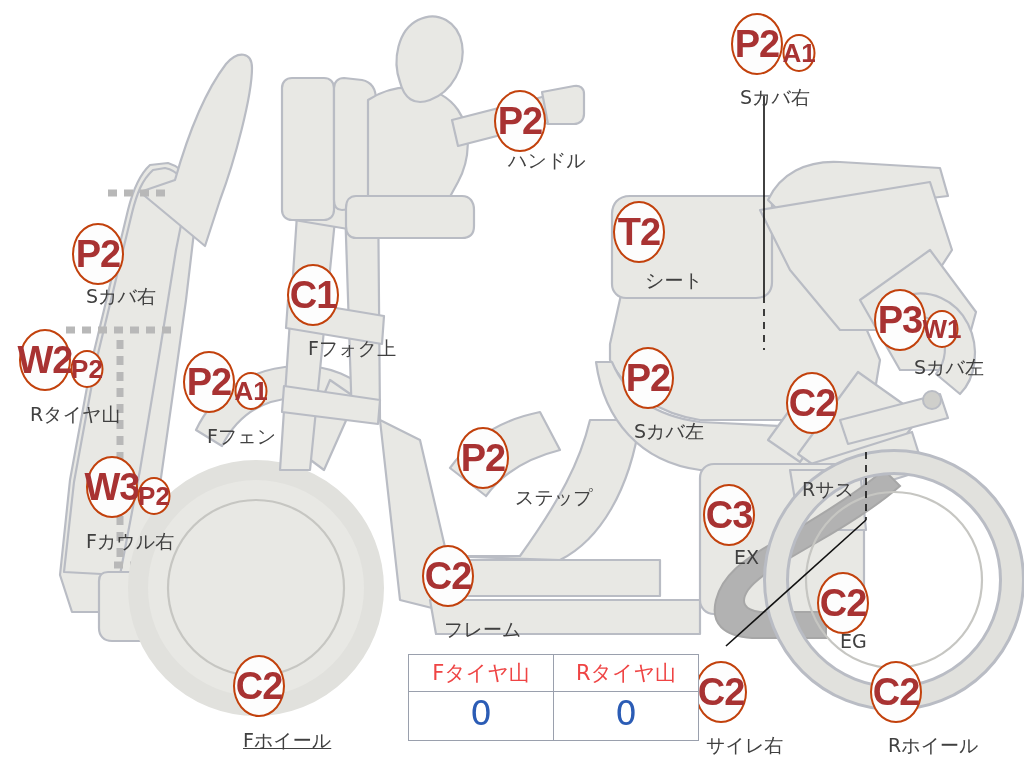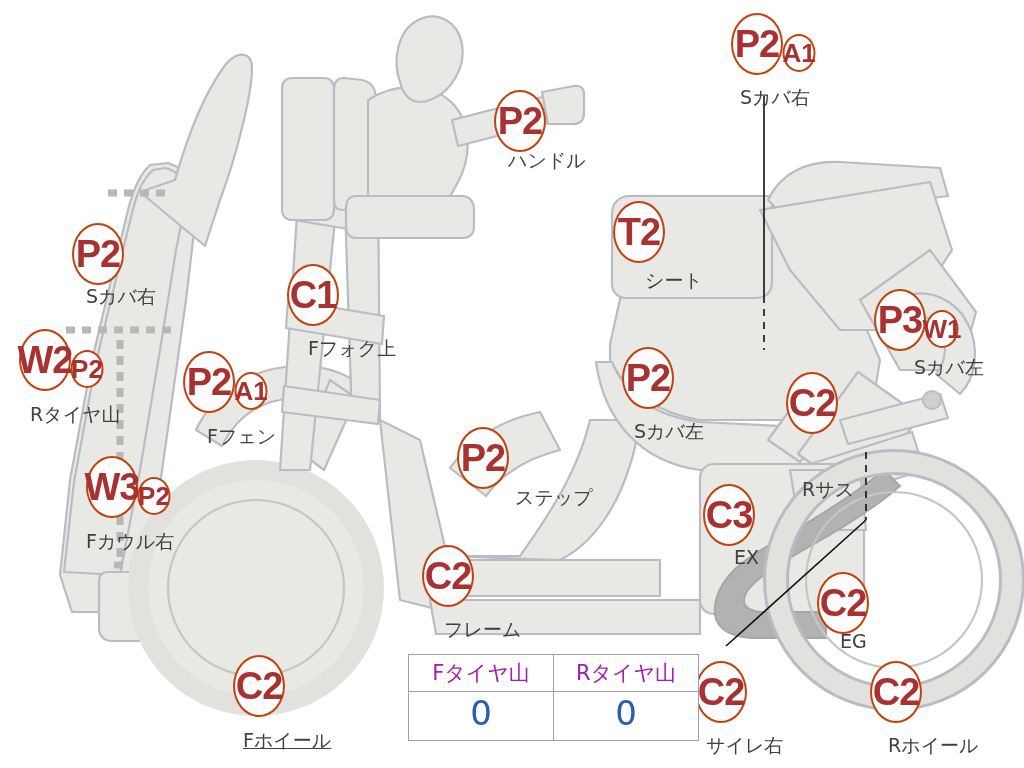--- a/index.html
+++ b/index.html
@@ -77,21 +77,21 @@
     border-collapse: collapse;
     background: #ffffff;
   }
   #tire-table th, #tire-table td {
     border: 1px solid #9aa0ad;
     text-align: center;
     font-weight: normal;
   }
   #tire-table th {
     font-size: 21px;
-    color: #a21caf;
+    color: #ef4444;
     padding: 4px 8px 4px 8px;
     font-family: "DejaVu Sans", "Liberation Sans", sans-serif;
     height: 28px;
     width: 128px;
   }
   #tire-table td {
     font-size: 34px;
     color: #2b5cb5;
     height: 42px;
     padding: 0 8px 6px 8px;

